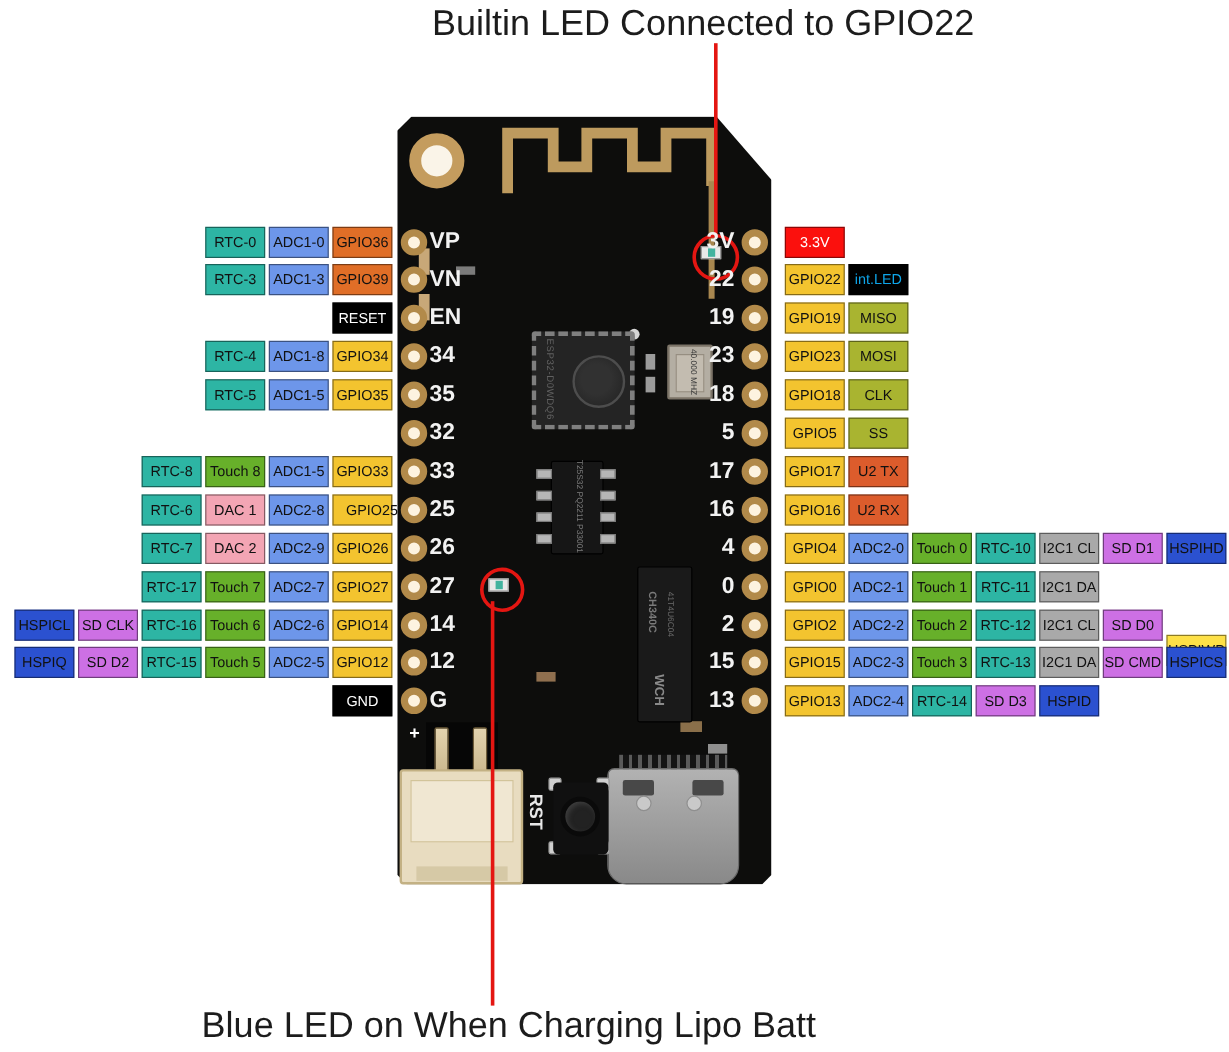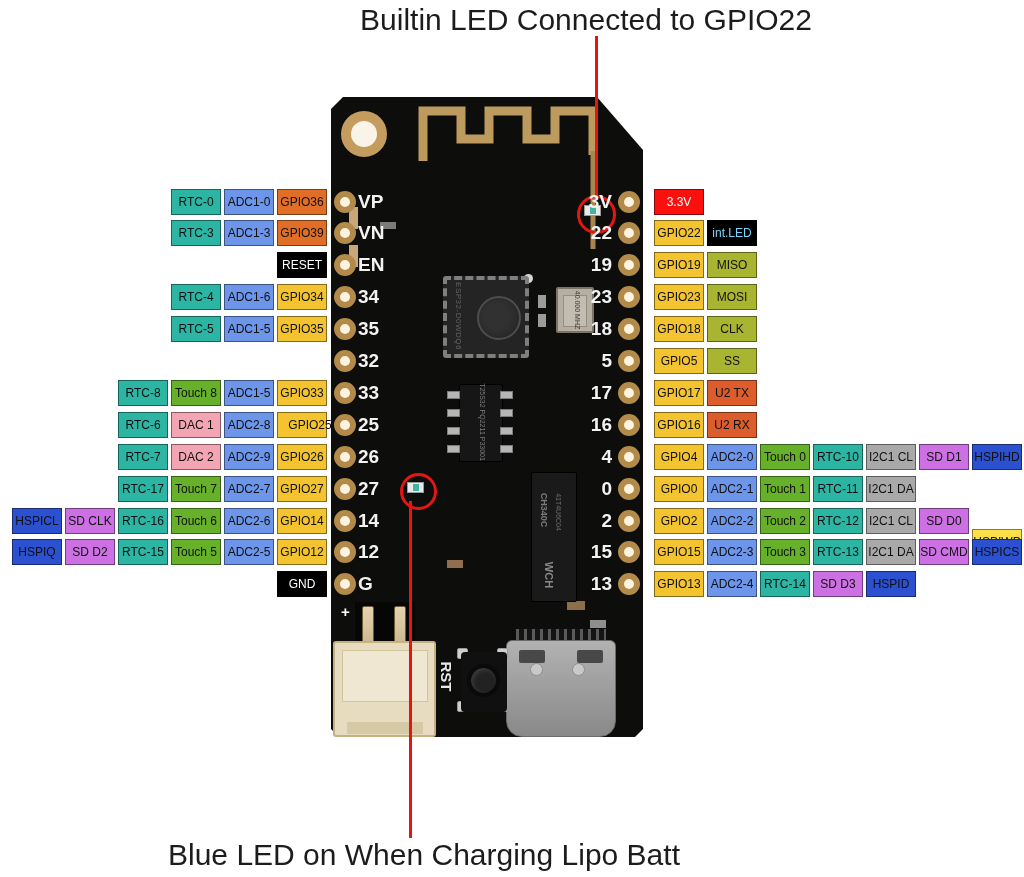--- a/index.html
+++ b/index.html
@@ -167,21 +167,21 @@
     </div>
     <div class="pin-hole" style="top: 222.4px; left: 334px;"></div>
     <div class="silk left" style="top: 221.4px;">VN</div>
     <div class="pin-row left" style="top: 252.3px;">
       <span class="badge" style="background: rgb(0, 0, 0); color: rgb(255, 255, 255);">RESET</span>
     </div>
     <div class="pin-hole" style="top: 254.3px; left: 334px;"></div>
     <div class="silk left" style="top: 253.3px;">EN</div>
     <div class="pin-row left" style="top: 284.2px;">
       <span class="badge" style="background: rgb(45, 181, 164);">RTC-4</span>
-      <span class="badge" style="background: rgb(109, 150, 234);">ADC1-6</span>
+      <span class="badge" style="background: rgb(109, 150, 234);">ADC1-8</span>
       <span class="badge" style="background: rgb(243, 196, 47);">GPIO34</span>
     </div>
     <div class="pin-hole" style="top: 286.2px; left: 334px;"></div>
     <div class="silk left" style="top: 285.2px;">34</div>
     <div class="pin-row left" style="top: 316.1px;">
       <span class="badge" style="background: rgb(45, 181, 164);">RTC-5</span>
       <span class="badge" style="background: rgb(109, 150, 234);">ADC1-5</span>
       <span class="badge" style="background: rgb(243, 196, 47);">GPIO35</span>
     </div>
     <div class="pin-hole" style="top: 318.1px; left: 334px;"></div>
@@ -245,21 +245,21 @@
     </div>
     <div class="pin-hole" style="top: 573.3px; left: 334px;"></div>
     <div class="silk left" style="top: 572.3px;">G</div>
     <div class="pin-row right" style="top: 188.5px;">
       <span class="badge" style="background: rgb(251, 16, 13); color: rgb(255, 255, 255);">3.3V</span>
     </div>
     <div class="pin-hole" style="top: 190.5px; left: 618px;"></div>
     <div class="silk right" style="top: 189.5px;">3V</div>
     <div class="pin-row right" style="top: 220.4px;">
       <span class="badge" style="background: rgb(243, 196, 47);">GPIO22</span>
-      <span class="badge" style="background: rgb(0, 0, 0); color: #7dd3fc;">int.LED</span>
+      <span class="badge" style="background: rgb(0, 0, 0); color: #0ea5e9;">int.LED</span>
     </div>
     <div class="pin-hole" style="top: 222.4px; left: 618px;"></div>
     <div class="silk right" style="top: 221.4px;">22</div>
     <div class="pin-row right" style="top: 252.3px;">
       <span class="badge" style="background: rgb(243, 196, 47);">GPIO19</span>
       <span class="badge" style="background: rgb(169, 180, 48);">MISO</span>
     </div>
     <div class="pin-hole" style="top: 254.3px; left: 618px;"></div>
     <div class="silk right" style="top: 253.3px;">19</div>
     <div class="pin-row right" style="top: 284.2px;">

